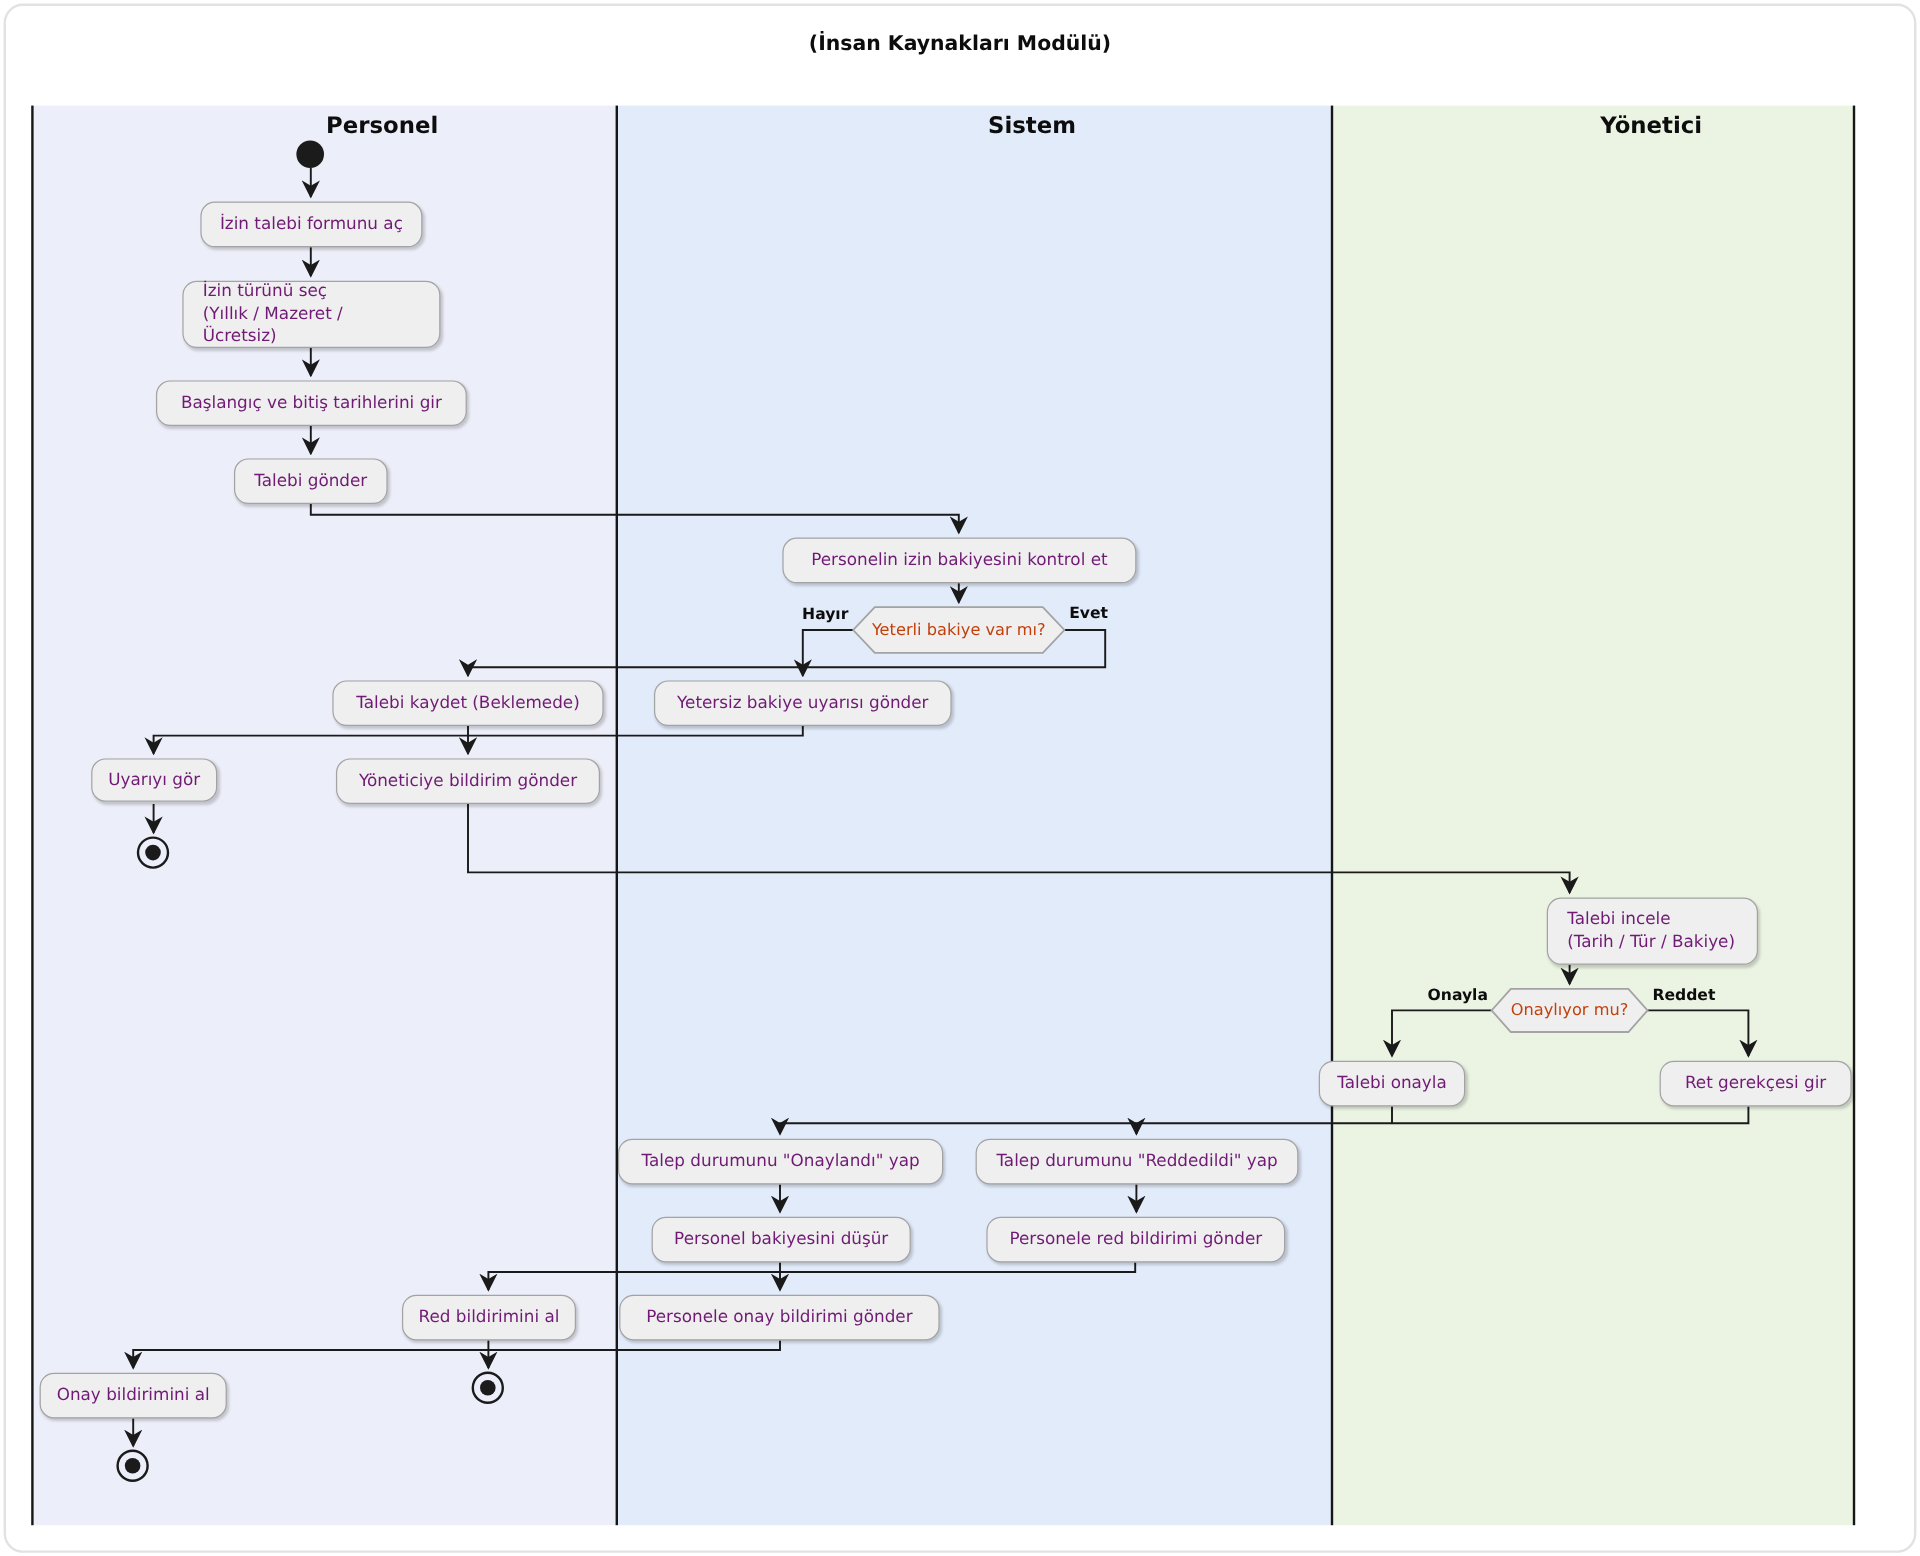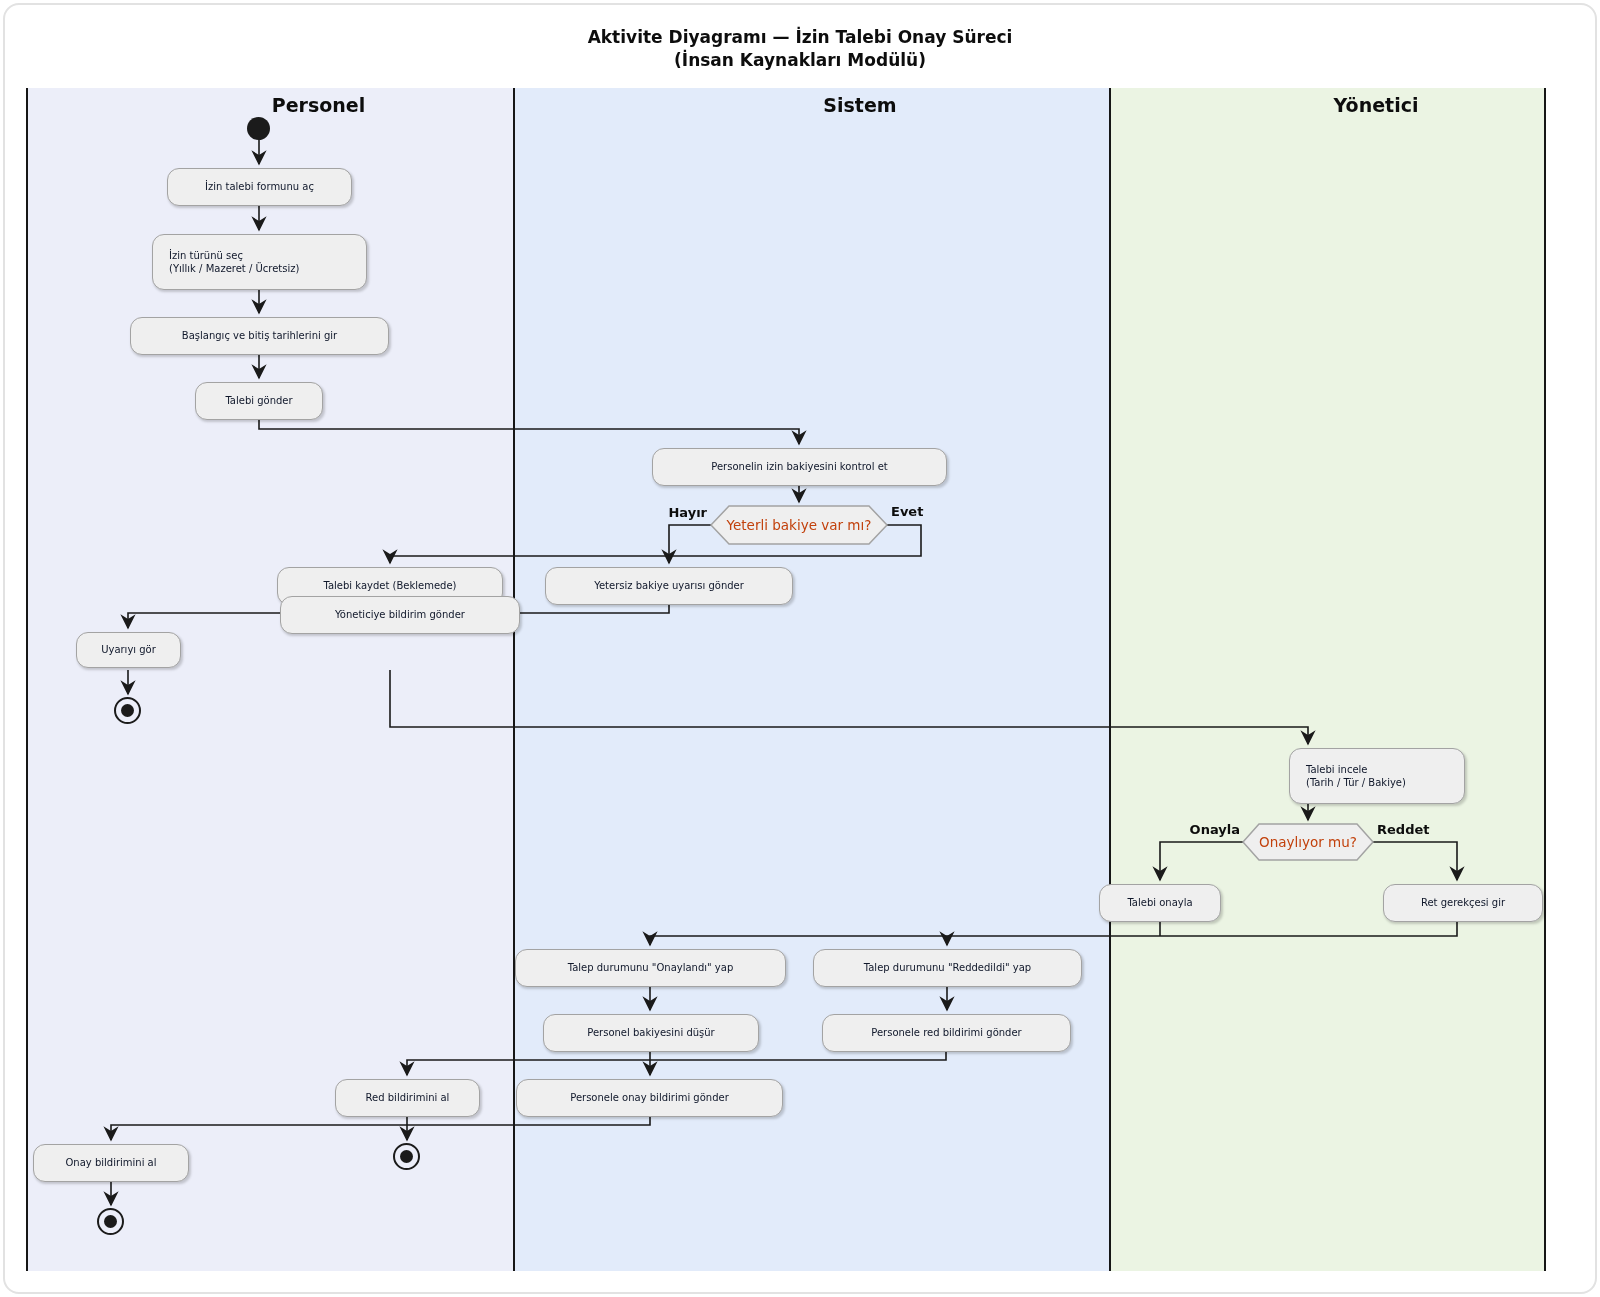--- a/index.html
+++ b/index.html
@@ -23,22 +23,22 @@
     position:absolute; top:88px; height:1183px; width:2px; background:#161616;
   }
   .lane-header {
     position:absolute; top:91px; height:28px; display:flex; align-items:center;
     justify-content:center; font-size:19px; font-weight:bold; color:#0d0d0d;margin-left:48px;
   }
   svg.wires { position:absolute; left:0; top:0; pointer-events:none; }
   .node {
     position:absolute; background:#efefef; border:1.5px solid #a3a3a3;
     border-radius:12px; display:flex; align-items:center; justify-content:center;
-    font-size:10px; text-align:center; white-space:pre-line; line-height:1.35;
-    box-shadow:1.5px 2px 2.5px rgba(0,0,0,0.18); color:#0f172a;
+    font-size:14px; text-align:center; white-space:pre-line; line-height:1.35;
+    box-shadow:1.5px 2px 2.5px rgba(0,0,0,0.18); color:#701a75;
   }
   .node.ml { justify-content:flex-start; text-align:left; padding:0 16px; }
   .hex-label {
     position:absolute; display:flex; align-items:center; justify-content:center;
     font-size:13.5px; color:#c2410c;
   }
   .edge-label { position:absolute; font-size:13px; font-weight:bold; color:#0d0d0d; }
   .edge-label.ra { transform:translateX(-100%); }
   .start-node {
     position:absolute; width:23px; height:23px; background:#1b1b1b; border-radius:50%;
@@ -49,21 +49,20 @@
     background:transparent;
   }
   .final-node .dot { width:13px; height:13px; background:#1b1b1b; border-radius:50%; }
 </style>
 </head>
 <body>
 
 <div class="frame"></div>
 
 <div class="title">
-  <div>Aktivite Diyagramı — İzin Talebi Onay Süreci</div>
   <div>(İnsan Kaynakları Modülü)</div>
 </div>
 
 <div class="lane" style="left:27px;width:487px;background:#ECEEF9"></div>
 <div class="lane" style="left:514px;width:596px;background:#E2EBFA"></div>
 <div class="lane" style="left:1110px;width:436px;background:#EBF4E3"></div>
 
 <div class="lane-line" style="left:26px"></div>
 <div class="lane-line" style="left:513px"></div>
 <div class="lane-line" style="left:1109px"></div>
@@ -123,21 +122,21 @@
     <div class="dot"></div>
   </div>
 
 <div class="node" style="left:167px;top:168px;width:185px;height:38px">İzin talebi formunu aç</div>
 <div class="node ml" style="left:152px;top:234px;width:215px;height:56px">İzin türünü seç
 (Yıllık / Mazeret / Ücretsiz)</div>
 <div class="node" style="left:130px;top:317px;width:259px;height:38px">Başlangıç ve bitiş tarihlerini gir</div>
 <div class="node" style="left:195px;top:382px;width:128px;height:38px">Talebi gönder</div>
 <div class="node" style="left:277px;top:567px;width:226px;height:38px">Talebi kaydet (Beklemede)</div>
 <div class="node" style="left:76px;top:632px;width:105px;height:36px">Uyarıyı gör</div>
-<div class="node" style="left:280px;top:596px;width:240px;height:38px">Yöneticiye bildirim gönder</div>
+<div class="node" style="left:280px;top:632px;width:220px;height:38px">Yöneticiye bildirim gönder</div>
 <div class="node" style="left:335px;top:1079px;width:145px;height:38px">Red bildirimini al</div>
 <div class="node" style="left:33px;top:1144px;width:156px;height:38px">Onay bildirimini al</div>
 
 <div class="node" style="left:652px;top:448px;width:295px;height:38px">Personelin izin bakiyesini kontrol et</div>
 <div class="node" style="left:545px;top:567px;width:248px;height:38px">Yetersiz bakiye uyarısı gönder</div>
 <div class="node" style="left:515px;top:949px;width:271px;height:38px">Talep durumunu "Onaylandı" yap</div>
 <div class="node" style="left:813px;top:949px;width:269px;height:38px">Talep durumunu "Reddedildi" yap</div>
 <div class="node" style="left:543px;top:1014px;width:216px;height:38px">Personel bakiyesini düşür</div>
 <div class="node" style="left:822px;top:1014px;width:249px;height:38px">Personele red bildirimi gönder</div>
 <div class="node" style="left:516px;top:1079px;width:267px;height:38px">Personele onay bildirimi gönder</div>

